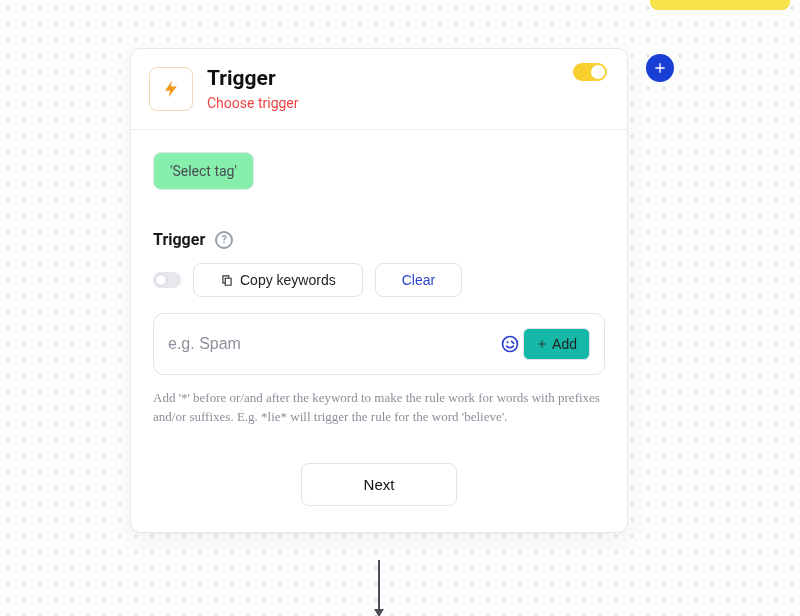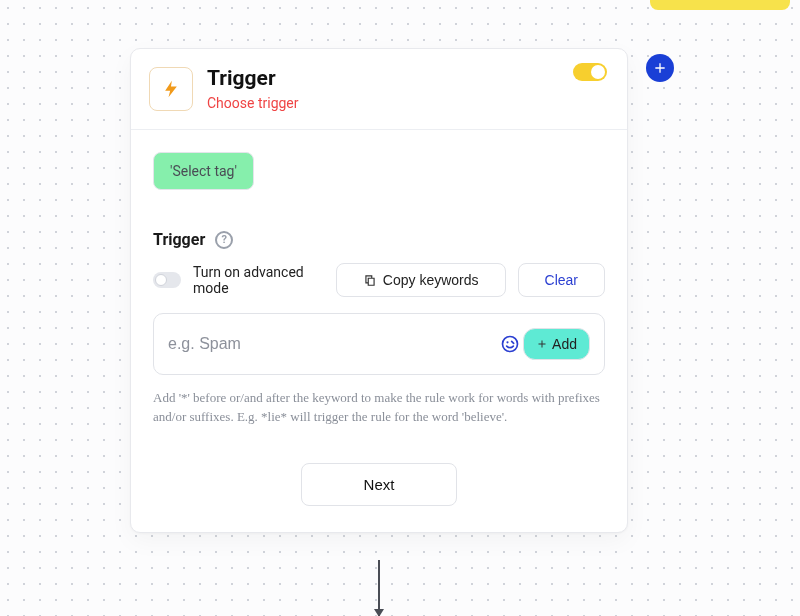--- a/index.html
+++ b/index.html
@@ -141,22 +141,22 @@
   }
   .kw-input::placeholder { color: #8d919b; }
   .emoji-btn {
     width: 22px; height: 22px; cursor: pointer;
     display: flex; align-items: center; justify-content: center;
   }
   .emoji-btn svg { width: 20px; height: 20px; }
   .add-btn {
     padding: 7px 12px;
     border: 1px solid #e1e3e8;
-    border-radius: 12px;
-    background: #5eead4;
+    border-radius: 6px;
+    background: #14b8a6;
     font-size: 14px; color: #222;
     display: inline-flex; align-items: center; gap: 4px;
     cursor: pointer;
   }
 
   .hint {
     font-size: 13px; color: #8a8f99; line-height: 1.45;
     margin-top: 14px;
     font-family: Liberation Serif, serif;
   }
@@ -222,21 +222,20 @@
 
     <div class="section-label">
       <span>Trigger</span>
       <span class="help-icon">?</span>
     </div>
 
     <div class="keywords-row">
       <div class="mini-toggle">
         <div class="knob"></div>
       </div>
-      <div class="adv-label">Turn on advanced mode</div>
       <button class="btn">
         <svg viewBox="0 0 24 24">
             <path fill="none" stroke="#333" stroke-width="2" d="M9 9h10v12H9z M15 9V5H5v12h4"></path>
           </svg>
         <span>Copy keywords</span>
       </button>
       <button class="btn clear">
         <span>Clear</span>
       </button>
     </div>

